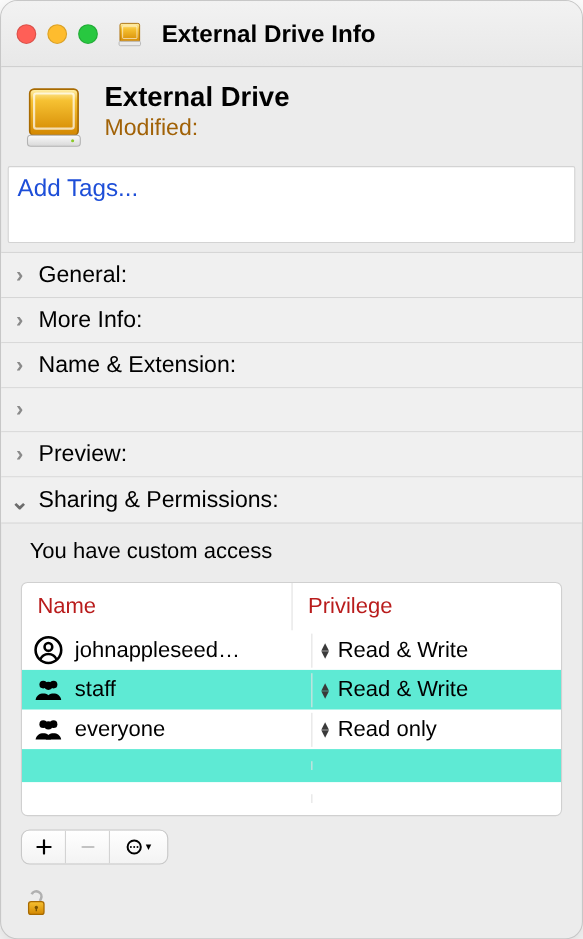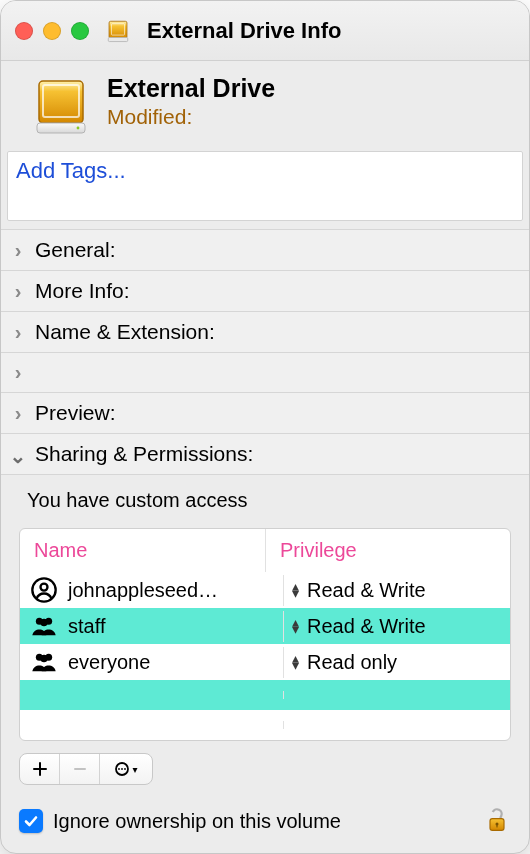--- a/index.html
+++ b/index.html
@@ -7,41 +7,41 @@
   .window { width: 530px; height: 854px; border-radius: 16px; overflow: hidden; background: #ececec; border: 1px solid #c7c7c7; box-shadow: 0 10px 30px rgba(0,0,0,.2); display: flex; flex-direction: column; }
   .titlebar { height: 60px; display: flex; align-items: center; padding: 0 14px; gap: 10px; border-bottom: 1px solid #d0d0d0; background: linear-gradient(#f2f2f2,#e8e8e8); }
   .traffic { display:flex; gap:10px; }
   .traffic .dot { width: 18px; height: 18px; border-radius: 50%; box-shadow: inset 0 0 0 1px rgba(0,0,0,.15); }
   .dot.close { background: #ff5f57; }
   .dot.min { background: #febc2e; }
   .dot.max { background: #28c840; }
   .title-icon { margin-left: 6px; width: 26px; height: 26px; }
   .titlebar .title { font-weight: 700; font-size: 22px; margin-left: 6px; }
 
-  .header { display: flex; align-items: flex-start; padding: 14px 16px 12px 28px; gap: 14px; }
+  .header { display: flex; align-items: flex-start; padding: 14px 16px 12px 16px; gap: 14px; }
   .drive-icon-big { width: 64px; height: 64px; flex: none; }
   .header .h-text { display: flex; flex-direction: column; gap: 2px; }
   .h-name { font-weight: 700; font-size: 25px; line-height: 1.1; }
   .h-mod { color: #a16207; font-size: 21px; display: flex; gap: 6px; }
   .h-mod .lbl::after { content: ""; }
 
   .tags { margin: 0 6px; background: #fff; border: 1px solid #d3d3d3; border-radius: 2px; min-height: 70px; padding: 6px 8px; color: #1d4ed8; font-size: 22px; }
 
   .sections { margin-top: 8px; }
   .sec-row { display: flex; align-items: center; gap: 8px; padding: 8px 8px; border-top: 1px solid #d6d6d6; border-bottom: 1px solid #d6d6d6; background: #f0f0f0; font-size: 21px; }
   .sec-row + .sec-row { border-top: none; }
   .sec-row .chev { color: #8a8a8a; font-weight: 600; font-size: 20px; width: 18px; text-align: center; }
   .sec-row.open .chev { color: #6c6c6c; }
 
   .sharing-body { padding: 10px 18px 12px 18px; }
   .access-text { font-size: 20px; margin: 4px 0 16px 8px; }
 
   .perm-table { border: 1px solid #d0d0d0; border-radius: 6px; background: #fff; overflow: hidden; }
   .perm-head { display: grid; grid-template-columns: 1fr 1fr; font-weight: 400; font-size: 20px; }
-  .perm-head .th { padding: 10px 14px; color: #ec4899; }
+  .perm-head .th { padding: 10px 14px; color: #b91c1c; }
   .perm-head .th.priv { border-left: 1px solid #e1e1e1; }
   .perm-body { }
   .perm-row { display: grid; grid-template-columns: 1fr 1fr; align-items: center; font-size: 20px; gap: 36px; }
   .perm-row.alt { background: #5eead4; }
   .perm-row .c-name { display: flex; align-items: center; gap: 10px; padding: 4px 8px 4px 10px; }
   .perm-row .c-priv { display: flex; align-items: center; gap: 4px; padding: 4px 8px; border-left: 1px solid #e1e1e1; }
   .stepper { color: #3a3a3a; font-size: 14px; line-height: 7px; display: flex; flex-direction: column; margin-right: 4px; }
   .perm-row .c-priv .label { white-space: nowrap; }
   .pad-row { height: 30px; border-top: none; }
   .perm-row.pad-row .c-priv { border-left: 1px solid #e1e1e1; }
@@ -252,28 +252,20 @@
               <circle cx="8" cy="8" r="0.9" fill="#000" stroke="none"></circle>
               <circle cx="11" cy="8" r="0.9" fill="#000" stroke="none"></circle>
             </svg>
           <span class="down-caret">▾</span>
         </div>
       </div>
     </div>
   </div>
 
   <div class="footer">
-    <label class="checkbox-row">
-      <span class="checkbox">
-        <svg viewBox="0 0 16 16" fill="none" stroke="#fff" stroke-width="2.6" stroke-linecap="round" stroke-linejoin="round">
-            <polyline points="3,8.5 6.5,12 13,4.5"></polyline>
-          </svg>
-      </span>
-      <span>Ignore ownership on this volume</span>
-    </label>
     <span class="lock">
       <svg viewBox="0 0 24 24">
         <defs>
           <linearGradient id="lockg" x1="0" x2="0" y1="0" y2="1">
             <stop offset="0" stop-color="#f6c132"></stop>
               <stop offset="1" stop-color="#d38700"></stop>
           </linearGradient>
         </defs>
         <path d="M16 8V6a4 4 0 0 0-8 0" fill="none" stroke="#b0b0b0" stroke-width="2" transform="rotate(25 12 6)"></path>
         <rect x="6" y="10" width="12" height="10" rx="2" fill="url(#lockg)" stroke="#a86a00"></rect>

